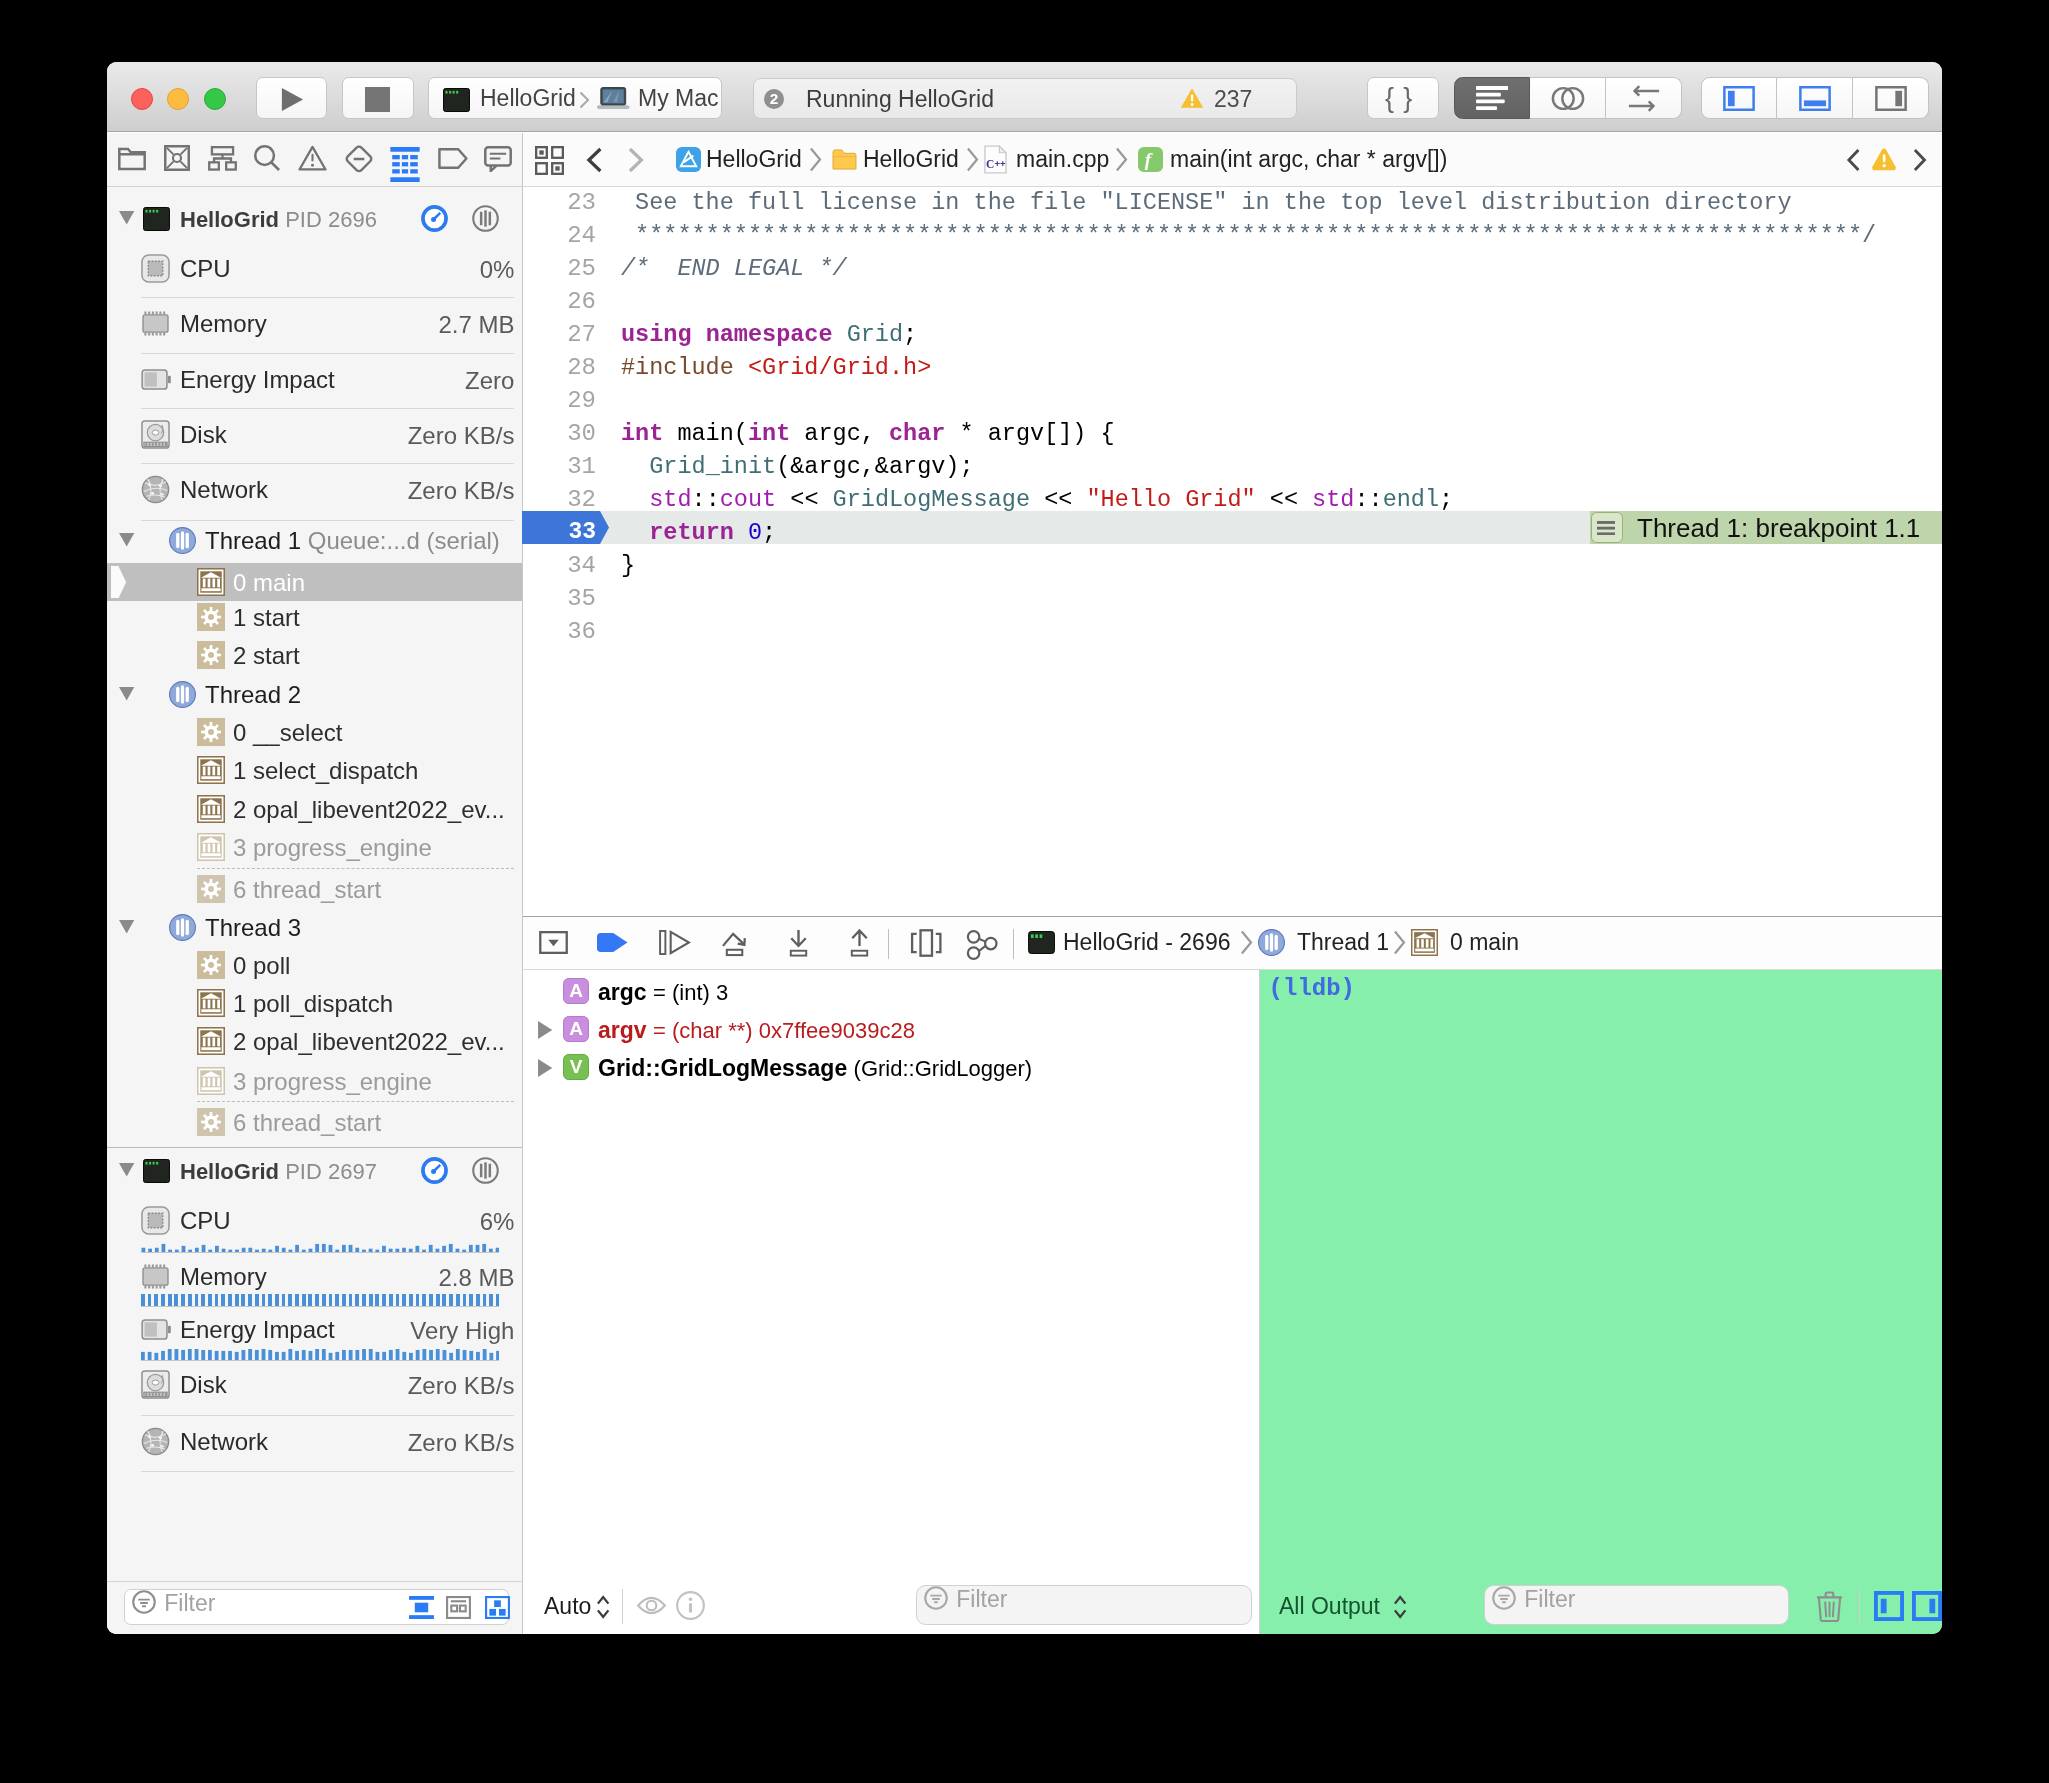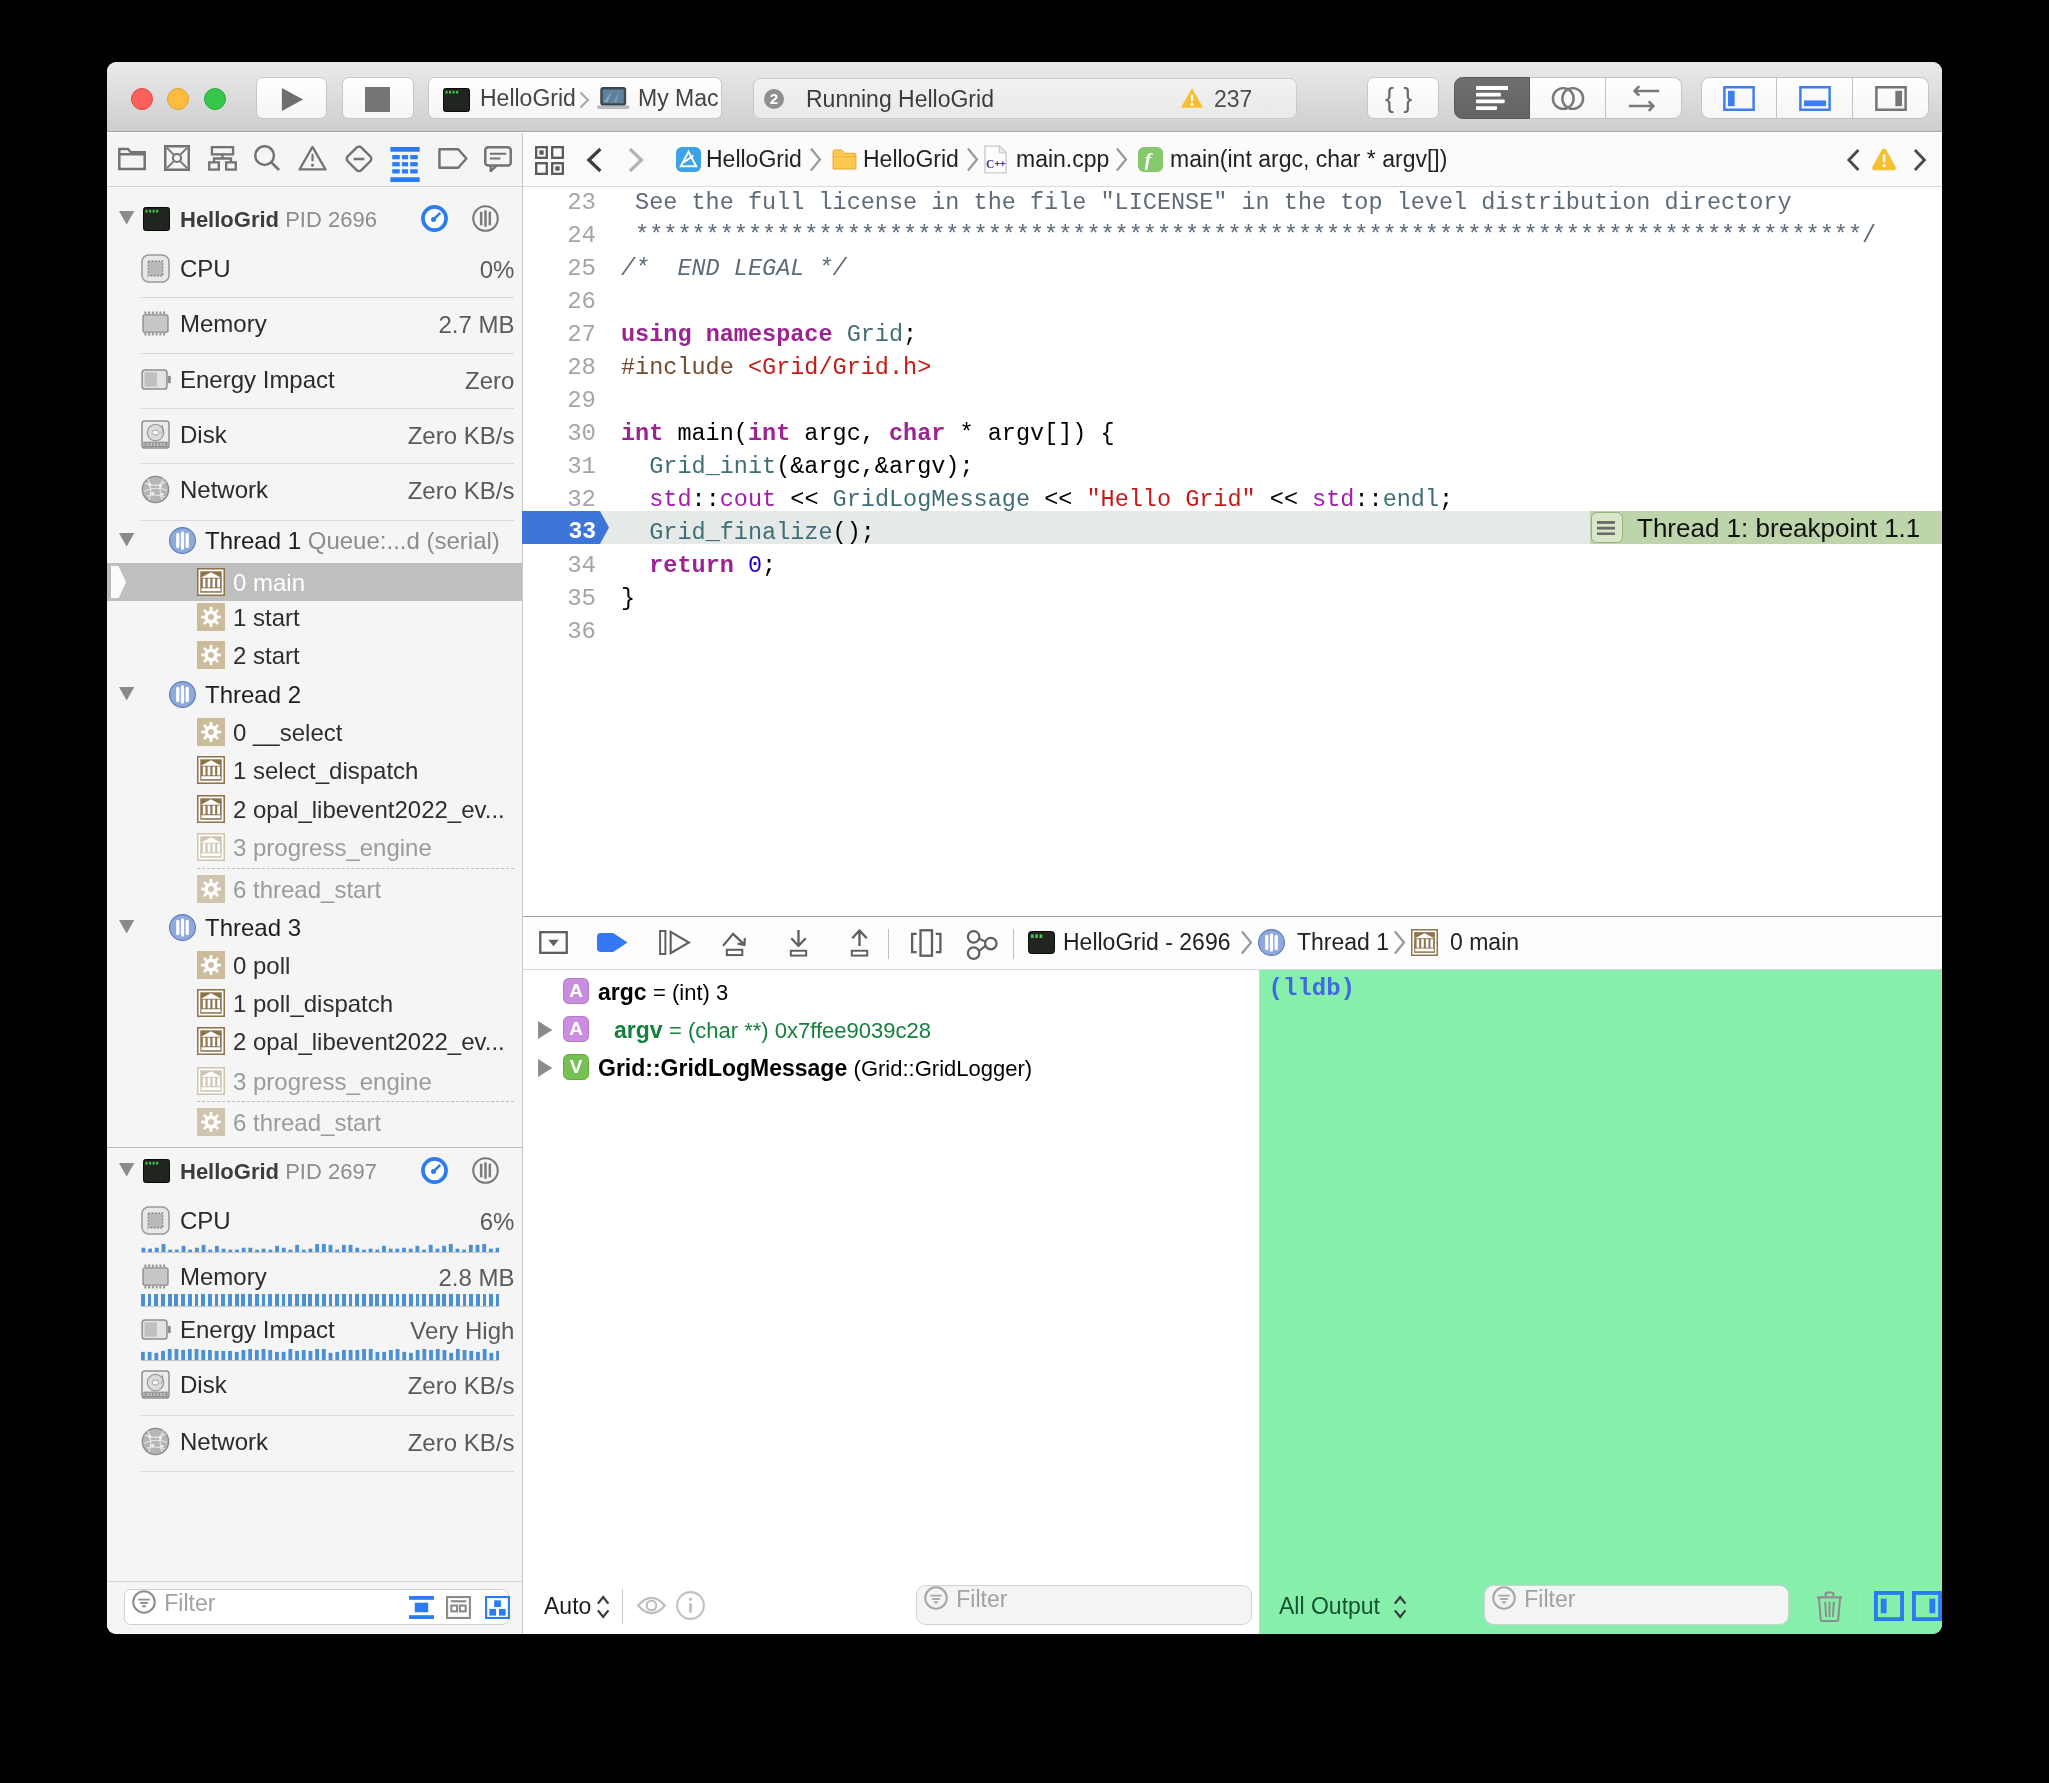--- a/index.html
+++ b/index.html
@@ -930,21 +930,20 @@
       <div class="cl c"> See the full license in the file "LICENSE" in the top level distribution directory</div>
       <div class="cl c"> ***************************************************************************************/</div>
       <div class="cl c" style="font-style:italic">/*  END LEGAL */</div>
       <div class="cl">&nbsp;</div>
       <div class="cl"><span class="k">using</span> <span class="k">namespace</span> <span class="t">Grid</span>;</div>
       <div class="cl"><span class="pp">#include</span> <span class="s">&lt;Grid/Grid.h&gt;</span></div>
       <div class="cl">&nbsp;</div>
       <div class="cl"><span class="k">int</span> main(<span class="k">int</span> argc, <span class="k">char</span> * argv[]) {</div>
       <div class="cl">  <span class="t">Grid_init</span>(&amp;argc,&amp;argv);</div>
       <div class="cl">  <span class="p">std</span>::<span class="p">cout</span> &lt;&lt; <span class="t">GridLogMessage</span> &lt;&lt; <span class="s">"Hello Grid"</span> &lt;&lt; <span class="p">std</span>::<span class="t">endl</span>;</div>
-      <div class="cl">  <span class="t">Grid_finalize</span>();</div>
       <div class="cl">  <span class="k">return</span> <span class="n">0</span>;</div>
       <div class="cl">}</div>
       <div class="cl">&nbsp;</div>
     </div>
   </div>
   <div id="debugbar">
     <svg class="a" style="left:16.3px;top:14.3px" width="29" height="23" viewBox="0 0 30 24">
         <rect x="1.2" y="1.2" width="27.6" height="21.6" fill="none" stroke="#5e5e5e" stroke-width="2.4"></rect>
         <path d="M9.5 9 H20.5 L15 16 Z" fill="#5e5e5e"></path>
       </svg>
@@ -1020,21 +1019,21 @@
   </div>
   <div id="varpane">
     <div class="a" style="left:40px;top:7.6px;width:26px;height:26px;border-radius:5.7px;background:#c98fde;border:1px solid #b379cb"></div>
     <div class="a" style="left:40px;top:7.6px;width:26px;height:25px;color:#fff;font-size:19px;font-weight:bold;text-align:center;line-height:26px">A</div>
     <div class="a" style="left:75px;top:8.6px;font-size:23px;color:#000"><b>argc</b> <span style="font-size:22px">= (int) 3</span></div>
     <svg class="a" style="left:15.3px;top:51px" width="14.3" height="18" viewBox="0 0 15 19">
         <path d="M0 0 L15 9.5 L0 19 Z" fill="#8a8a8a"></path>
       </svg>
     <div class="a" style="left:40px;top:46px;width:26px;height:26px;border-radius:5.7px;background:#c98fde;border:1px solid #b379cb"></div>
     <div class="a" style="left:40px;top:46px;width:26px;height:25px;color:#fff;font-size:19px;font-weight:bold;text-align:center;line-height:26px">A</div>
-    <div class="a" style="left:91px;top:47px;font-size:23px;color:#15803d"><b>argv</b> <span style="font-size:22px">= (char **) 0x7ffee9039c28</span></div>
+    <div class="a" style="left:75px;top:47px;font-size:23px;color:#b91c1c"><b>argv</b> <span style="font-size:22px">= (char **) 0x7ffee9039c28</span></div>
     <svg class="a" style="left:15.3px;top:89px" width="14.3" height="18" viewBox="0 0 15 19">
         <path d="M0 0 L15 9.5 L0 19 Z" fill="#8a8a8a"></path>
       </svg>
     <div class="a" style="left:40px;top:84px;width:26px;height:26px;border-radius:5.7px;background:#77c053;border:1px solid #65ab42"></div>
     <div class="a" style="left:40px;top:84px;width:26px;height:25px;color:#fff;font-size:19px;font-weight:bold;text-align:center;line-height:26px">V</div>
     <div class="a" style="left:75px;top:85px;font-size:23px;color:#000"><b>Grid::GridLogMessage</b> <span style="font-size:22px">(Grid::GridLogger)</span></div>
   </div>
   <div id="vdiv2"></div>
   <div id="conpane">
     <div class="a mono" style="left:8.6px;top:4.8px;font-size:24px;font-weight:bold;color:#4169e1">(lldb)</div>

